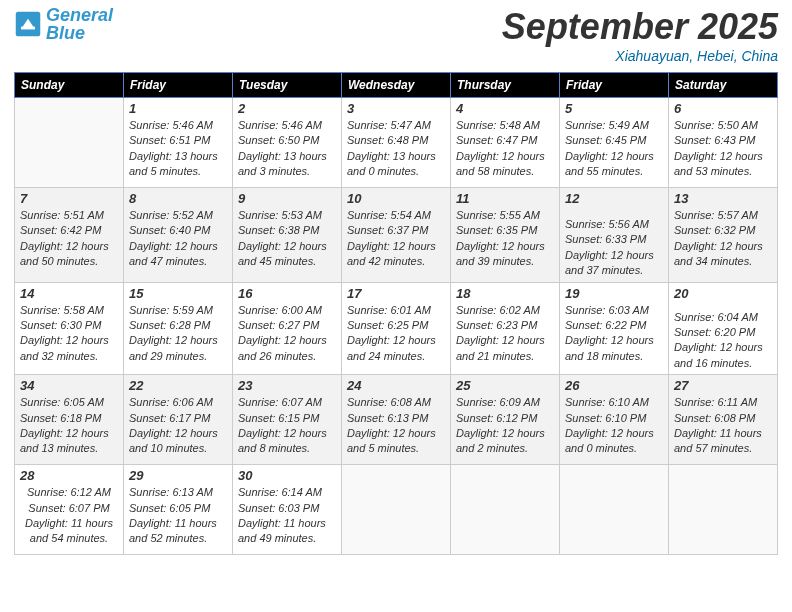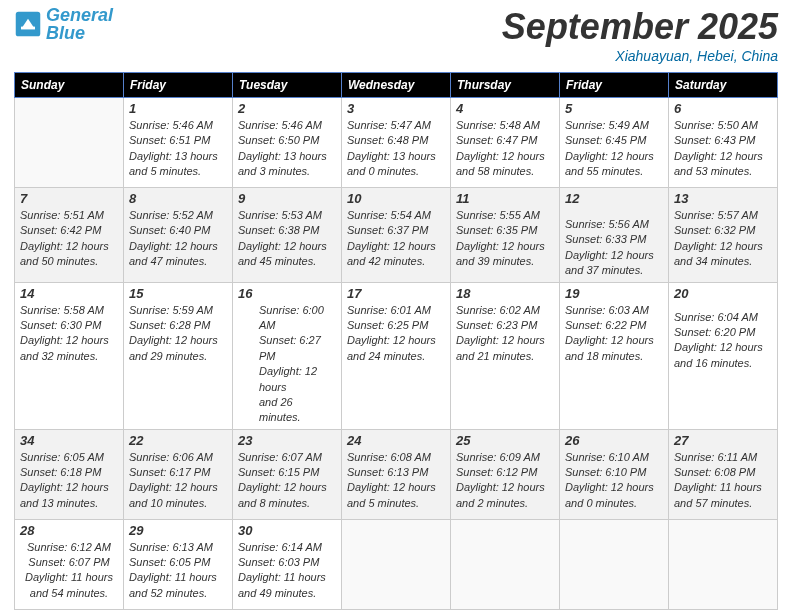--- a/index.html
+++ b/index.html
@@ -235,21 +235,21 @@
           </td>
           <td>
             <span class="day-number">15</span>
             <div class="day-info" style="white-space: pre-line;">Sunrise: 5:59 AM
 Sunset: 6:28 PM
 Daylight: 12 hours
 and 29 minutes.</div>
           </td>
           <td>
             <span class="day-number">16</span>
-            <div class="day-info" style="white-space: pre-line; margin-left: 21px;">Sunrise: 6:00 AM
+            <div class="day-info" style="white-space: pre-line;">Sunrise: 6:00 AM
 Sunset: 6:27 PM
 Daylight: 12 hours
 and 26 minutes.</div>
           </td>
           <td>
             <span class="day-number">17</span>
             <div class="day-info" style="white-space: pre-line;">Sunrise: 6:01 AM
 Sunset: 6:25 PM
 Daylight: 12 hours
 and 24 minutes.</div>

